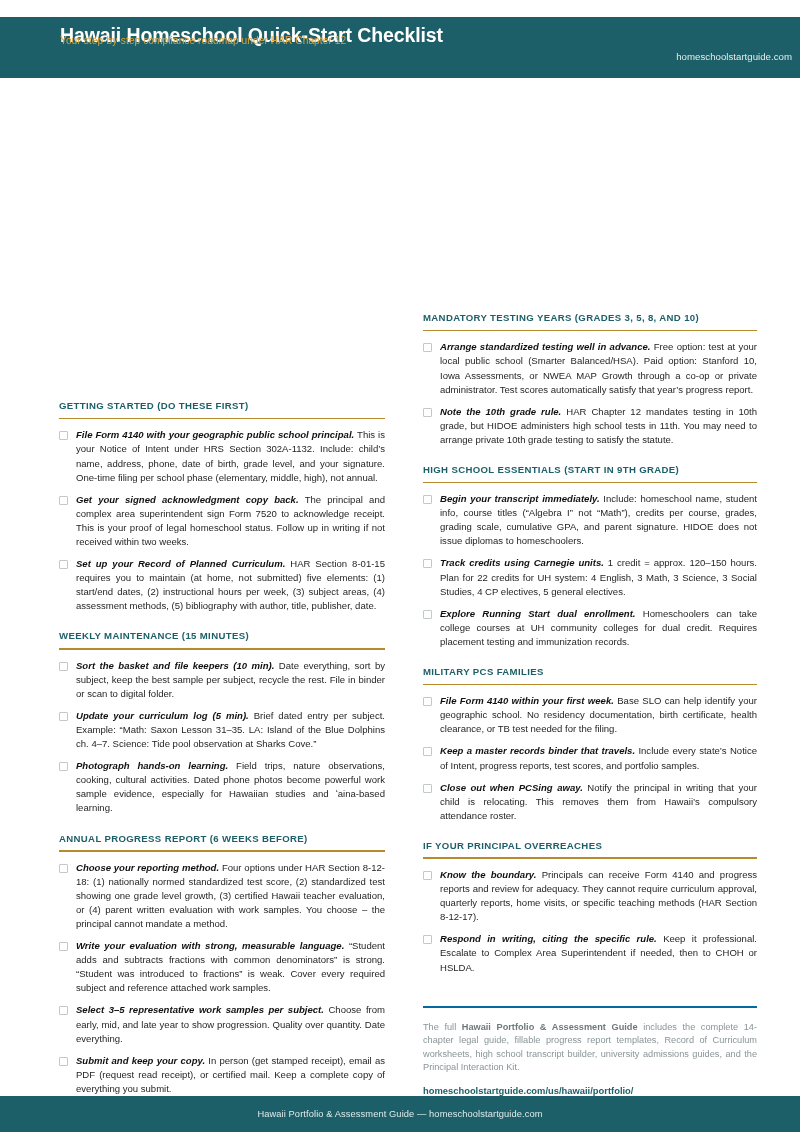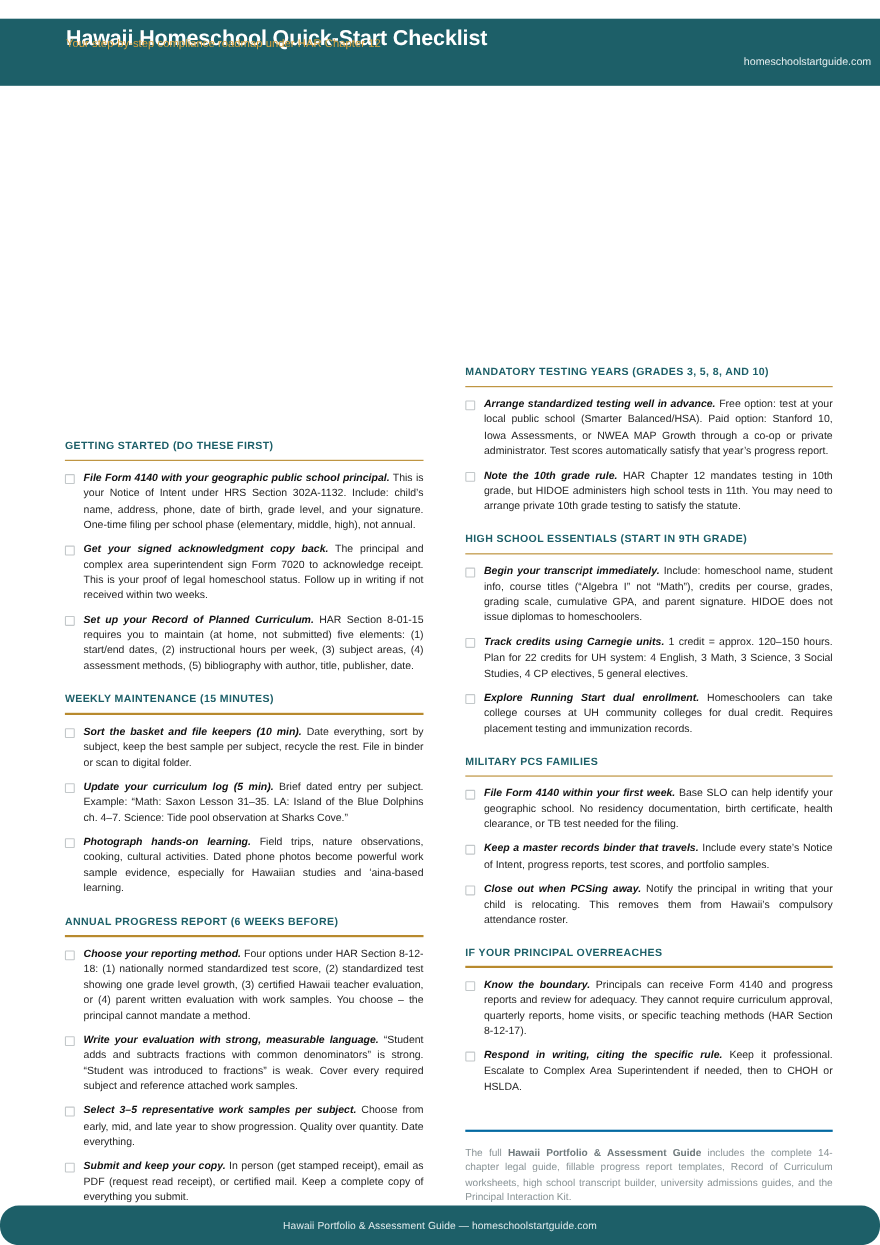--- a/index.html
+++ b/index.html
@@ -155,21 +155,20 @@
   .footer {
     flex: 0 0 36px;
     height: 36px;
     background: #1d5f68;
     color: #dfeaec;
     font-size: 9.3px;
     display: flex;
     align-items: center;
     justify-content: center;
     letter-spacing: 0.1px;
-    border-radius: 17px;
   }
 </style>
 </head>
 <body>
 
 <div class="page">
 
   <div class="masthead">
     <div class="masthead-title">Hawaii Homeschool Quick-Start Checklist</div>
     <div class="masthead-sub">Your step-by-step compliance roadmap under HAR Chapter 12</div>
@@ -180,21 +179,21 @@
     <div class="col col-left">
         <div class="section">
           <div class="section-title">GETTING STARTED (DO THESE FIRST)</div>
           <div class="section-rule"></div>
           <div class="item">
             <span class="checkbox"></span>
             <div class="item-text"><span class="lead">File Form 4140 with your geographic public school principal.</span> <span>This is your Notice of Intent under HRS Section 302A-1132.  Include:  child’s name, address, phone, date of birth, grade level, and your signature.  One-time filing per school phase (elementary, middle, high), not annual.</span></div>
           </div>
           <div class="item">
             <span class="checkbox"></span>
-            <div class="item-text"><span class="lead">Get your signed acknowledgment copy back.</span> <span>The principal and complex area superintendent sign Form 7020 to acknowledge receipt.  This is your proof of legal homeschool status. Follow up in writing if not received within two weeks.</span></div>
+            <div class="item-text"><span class="lead">Get your signed acknowledgment copy back.</span> <span>The principal and complex area superintendent sign Form 7520 to acknowledge receipt.  This is your proof of legal homeschool status. Follow up in writing if not received within two weeks.</span></div>
           </div>
           <div class="item">
             <span class="checkbox"></span>
             <div class="item-text"><span class="lead">Set up your Record of Planned Curriculum.</span> <span>HAR Section 8-01-15 requires you to maintain (at home, not submitted) five elements:  (1) start/end dates, (2) instructional hours per week, (3) subject areas, (4) assessment methods, (5) bibliography with author, title, publisher, date.</span></div>
           </div>
         </div>
         <div class="section">
           <div class="section-title">WEEKLY MAINTENANCE (15 MINUTES)</div>
           <div class="section-rule"></div>
           <div class="item">
@@ -283,20 +282,21 @@
             <span class="checkbox"></span>
             <div class="item-text"><span class="lead">Know the boundary.</span> <span>Principals can receive Form 4140 and progress reports and review for adequacy.  They cannot require curriculum approval, quarterly reports, home visits, or specific teaching methods (HAR Section 8-12-17).</span></div>
           </div>
           <div class="item">
             <span class="checkbox"></span>
             <div class="item-text"><span class="lead">Respond in writing, citing the specific rule.</span> <span>Keep it professional.   Escalate to Complex Area Superintendent if needed, then to CHOH or HSLDA.</span></div>
           </div>
         </div>
         <div class="promo">
           <div class="promo-text"><span>The full </span><span class="bold">Hawaii Portfolio &amp; Assessment Guide</span><span> includes the complete 14-chapter legal guide, fillable progress report templates, Record of Curriculum worksheets, high school transcript builder, university admissions guides, and the Principal Interaction Kit.</span></div>
+          <a class="promo-link" href="#">homeschoolstartguide.com/us/hawaii/portfolio/</a>
         </div>
       </div>
   </div>
 
   <div class="footer">
     <span>Hawaii Portfolio &amp; Assessment Guide — homeschoolstartguide.com</span>
   </div>
 </div>
 
 </body></html>

